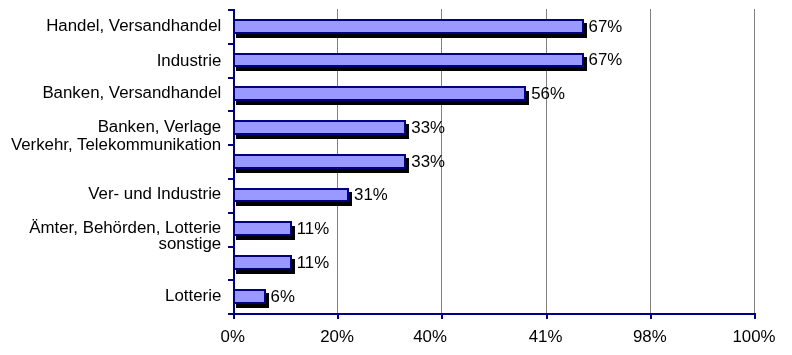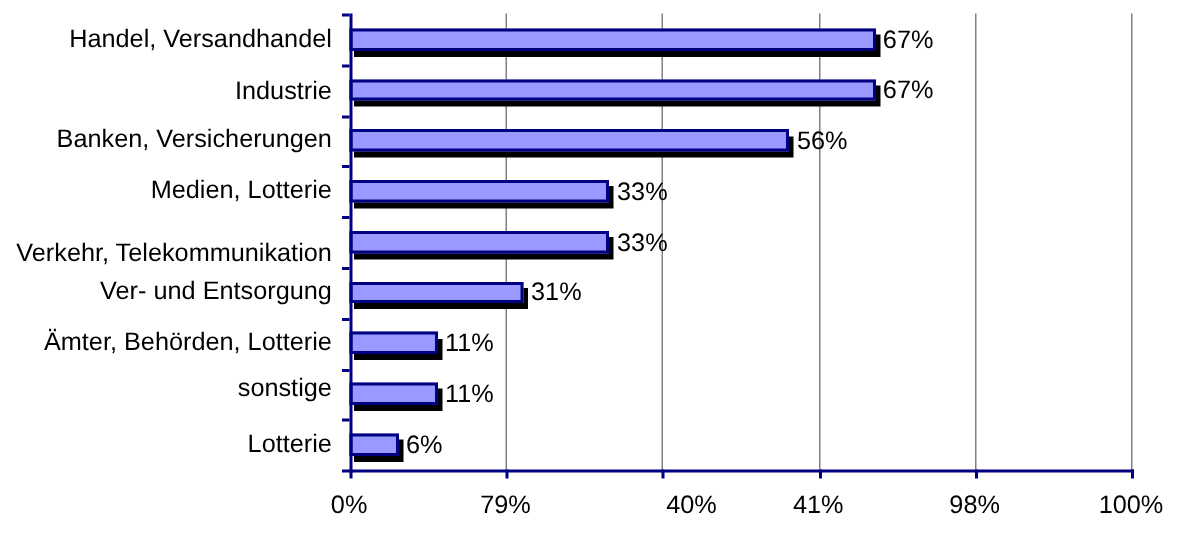--- a/index.html
+++ b/index.html
@@ -129,56 +129,56 @@
       <div class="bar-value" style="top:17.50px;left:588.59px">67%</div>
     </div>
     <div class="plot-row">
       <div class="cat-label" style="top:52px">Industrie</div>
       <div class="ytick" style="top:43px"></div>
       <div class="bar-shadow" style="top:56.95px;width:350.84px"></div>
       <div class="bar" style="top:52.65px;width:350.84px"></div>
       <div class="bar-value" style="top:51.25px;left:588.59px">67%</div>
     </div>
     <div class="plot-row">
-      <div class="cat-label" style="top:84.00px">Banken, Versicherungen</div>
+      <div class="cat-label" style="top:84.00px">Banken, Versandhandel</div>
       <div class="ytick" style="top:77px"></div>
       <div class="bar-shadow" style="top:90.70px;width:293.50px"></div>
       <div class="bar" style="top:86.40px;width:293.50px"></div>
       <div class="bar-value" style="top:85.00px;left:531.25px">56%</div>
     </div>
     <div class="plot-row">
-      <div class="cat-label" style="top:117.75px">Medien, Lotterie</div>
+      <div class="cat-label" style="top:117.75px">Banken, Verlage</div>
       <div class="ytick" style="top:110px"></div>
       <div class="bar-shadow" style="top:124.45px;width:173.61px"></div>
       <div class="bar" style="top:120.15px;width:173.61px"></div>
       <div class="bar-value" style="top:118.75px;left:411.36px">33%</div>
     </div>
     <div class="plot-row">
-      <div class="cat-label" style="top:160px">Verkehr, Telekommunikation</div>
+      <div class="cat-label" style="top:136px">Verkehr, Telekommunikation</div>
       <div class="ytick" style="top:144px"></div>
       <div class="bar-shadow" style="top:158.20px;width:173.61px"></div>
       <div class="bar" style="top:153.90px;width:173.61px"></div>
       <div class="bar-value" style="top:152.50px;left:411.36px">33%</div>
     </div>
     <div class="plot-row">
-      <div class="cat-label" style="top:185.25px">Ver- und Entsorgung</div>
+      <div class="cat-label" style="top:185.25px">Ver- und Industrie</div>
       <div class="ytick" style="top:178px"></div>
       <div class="bar-shadow" style="top:191.95px;width:116.27px"></div>
       <div class="bar" style="top:187.65px;width:116.27px"></div>
       <div class="bar-value" style="top:186.25px;left:354.02px">31%</div>
     </div>
     <div class="plot-row">
       <div class="cat-label" style="top:219.00px">Ämter, Behörden, Lotterie</div>
       <div class="ytick" style="top:212px"></div>
       <div class="bar-shadow" style="top:225.70px;width:58.94px"></div>
       <div class="bar" style="top:221.40px;width:58.94px"></div>
       <div class="bar-value" style="top:220.00px;left:296.69px">11%</div>
     </div>
     <div class="plot-row">
-      <div class="cat-label" style="top:250px">sonstige</div>
+      <div class="cat-label" style="top:235px">sonstige</div>
       <div class="ytick" style="top:246px"></div>
       <div class="bar-shadow" style="top:259.45px;width:58.94px"></div>
       <div class="bar" style="top:255.15px;width:58.94px"></div>
       <div class="bar-value" style="top:253.75px;left:296.69px">11%</div>
     </div>
     <div class="plot-row">
       <div class="cat-label" style="top:286.50px">Lotterie</div>
       <div class="ytick" style="top:279px"></div>
       <div class="bar-shadow" style="top:293.20px;width:32.88px"></div>
       <div class="bar" style="top:288.90px;width:32.88px"></div>
@@ -187,23 +187,23 @@
   </div>
 
   <div class="ytick" style="top:313px"></div>
   <div class="axis-y"></div>
   <div class="axis-x"></div>
 
   <div class="axis-x-scale">
     <div class="xtick" style="left:233px"></div>
     <div class="xtick-label" style="left:192.75px">0%</div>
     <div class="xtick" style="left:337px"></div>
-    <div class="xtick-label" style="left:297.00px">79%</div>
+    <div class="xtick-label" style="left:297.00px">20%</div>
     <div class="xtick" style="left:441px"></div>
-    <div class="xtick-label" style="left:421px">40%</div>
+    <div class="xtick-label" style="left:390px">40%</div>
     <div class="xtick" style="left:546px"></div>
     <div class="xtick-label" style="left:505.50px">41%</div>
     <div class="xtick" style="left:650px"></div>
     <div class="xtick-label" style="left:609.75px">98%</div>
     <div class="xtick" style="left:754px"></div>
     <div class="xtick-label" style="left:714.00px">100%</div>
   </div>
 
 </div>
 

